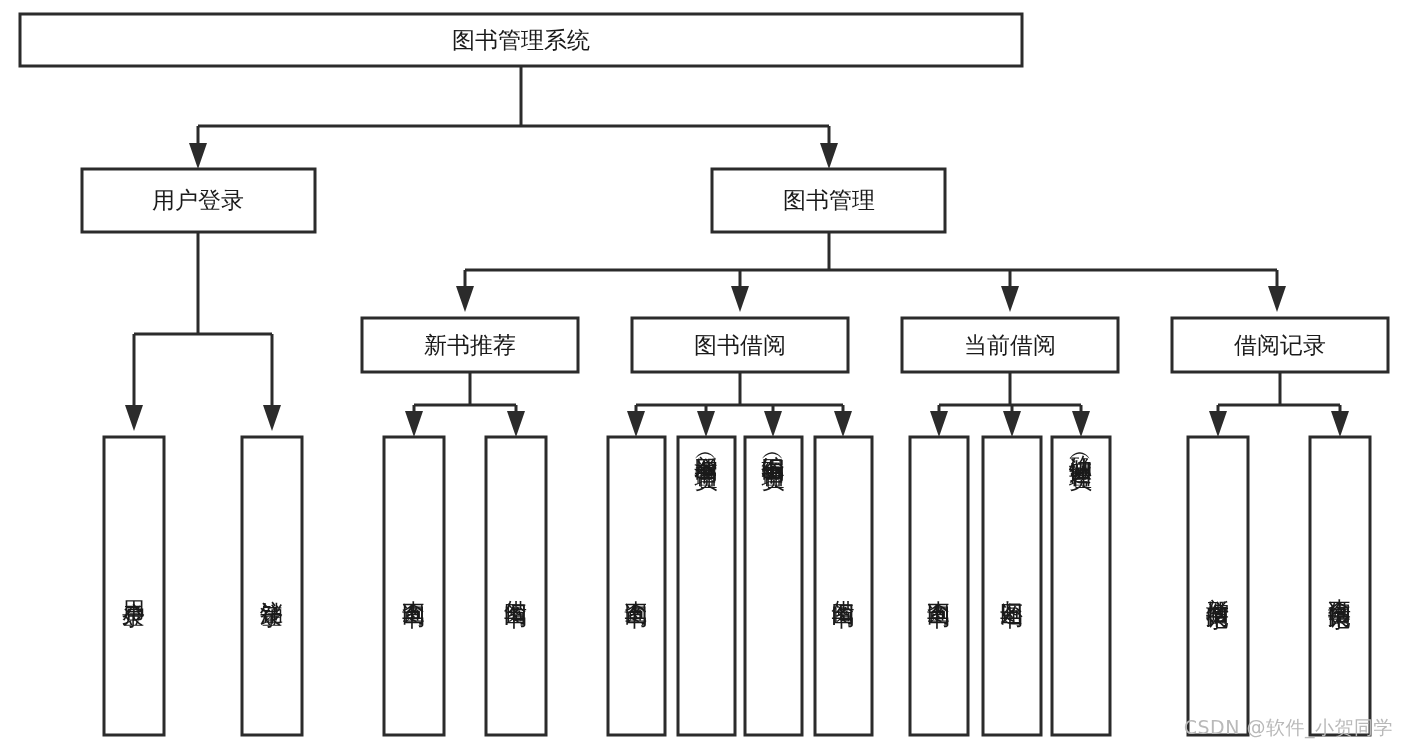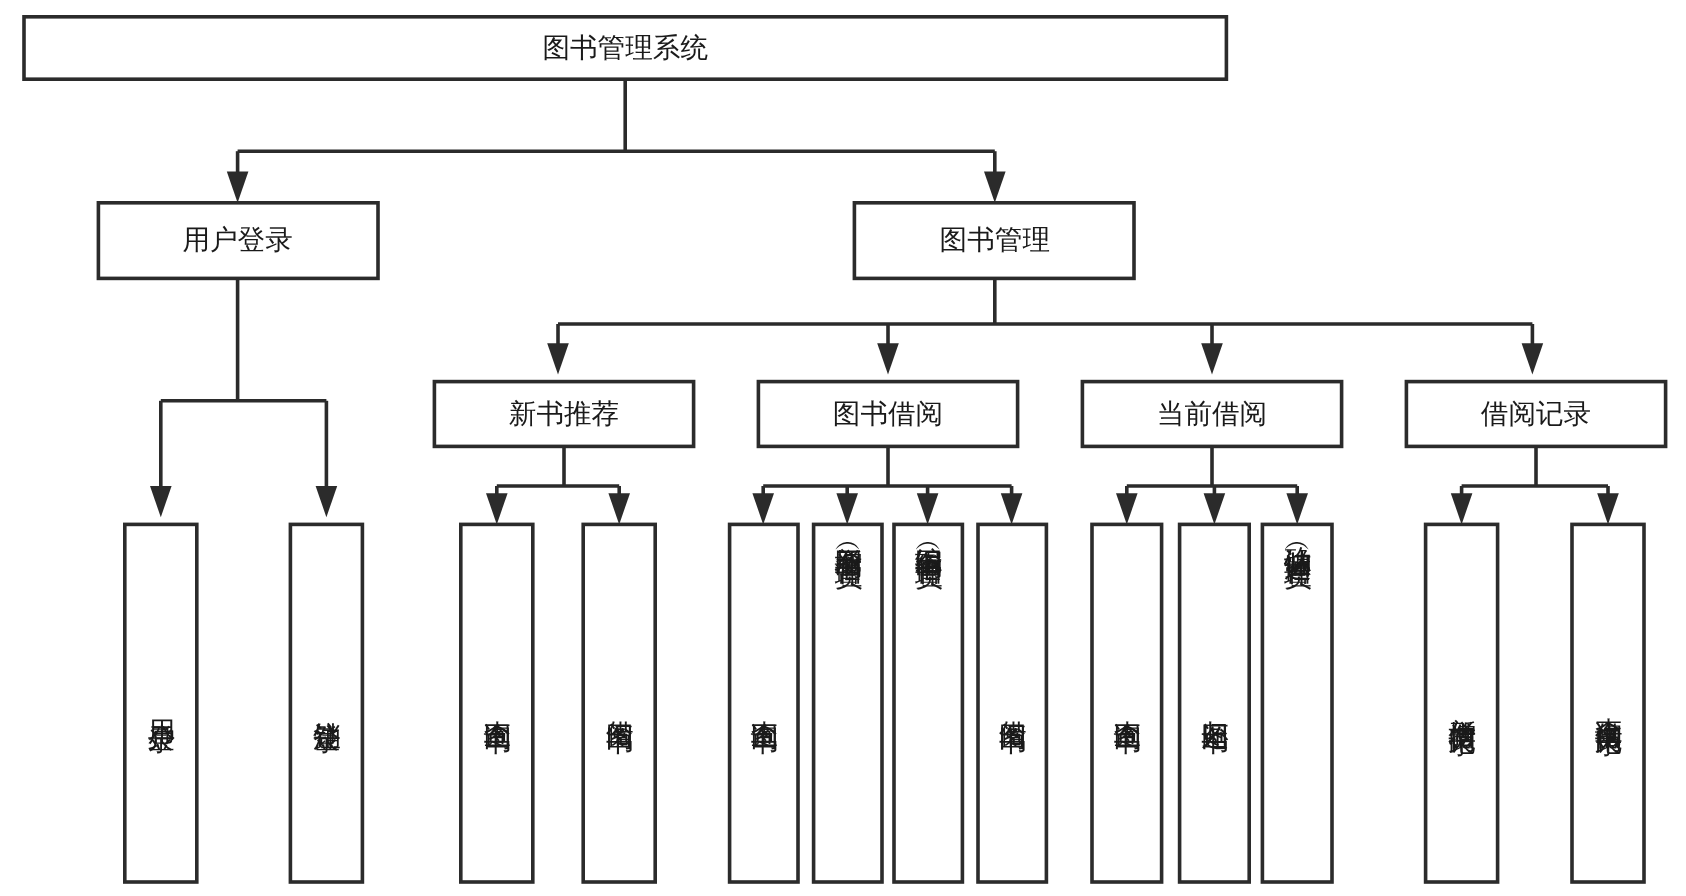--- a/index.html
+++ b/index.html
@@ -247,13 +247,14 @@
   <div class="v-label-wrap" style="left:1052px; top:437px; width:58px; height:298px; align-items:flex-start;">
     <span class="v-label">确认归还（管理员）</span>
   </div>
   <div class="v-label-wrap" style="left:1188px; top:437px; width:60px; height:298px;">
     <span class="v-label">新增借阅记录</span>
   </div>
   <div class="v-label-wrap" style="left:1310px; top:437px; width:60px; height:298px;">
     <span class="v-label">查询借阅记录</span>
   </div>
 
+  <div class="watermark">CSDN @软件_小贺同学</div>
 </div>
 
 </body></html>

